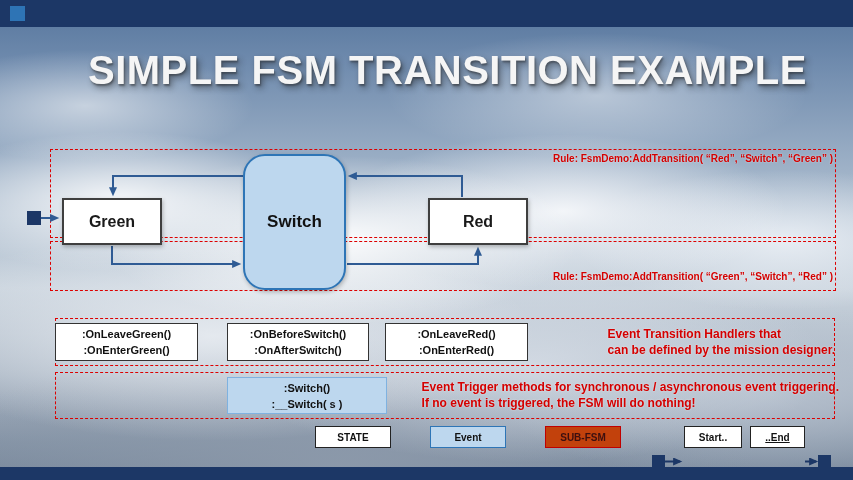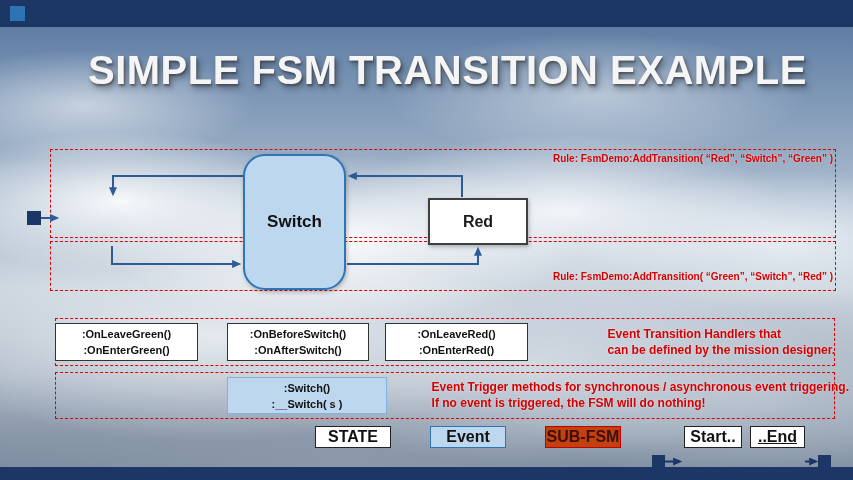--- a/index.html
+++ b/index.html
@@ -82,27 +82,27 @@
   .cb-switch{ left: 227px; width: 142px; }
   .cb-red   { left: 385px; width: 143px; }
   .cb-trigger{ left: 227px; width: 160px; }
 
   .note {
     position: absolute; z-index: 7; color: #d40000; font-weight: bold;
     font-size: 12px; line-height: 16px; text-align: left; white-space: nowrap;
     text-shadow: 0 0 2px rgba(255,255,255,0.6);
   }
   .note-handlers { right: 18px; top: 326px; }
-  .note-triggers { right: 4px; top: 379px; }
+  .note-triggers { right: 14px; top: 379px; }
 
   
   .legend-box {
     position: absolute; top: 426px; height: 22px; z-index: 6;
     display: flex; align-items: center; justify-content: center;
-    font-size: 16px; font-weight: bold; color: #111;
+    font-size: 10px; font-weight: bold; color: #111;
     background: #fff; border: 1.5px solid #222;
   }
   .lg-state { left: 315px; width: 76px; }
   .lg-event { left: 430px; width: 76px; background: #bdd7ee; border-color: #2e75b6; }
   .lg-subfsm{ left: 545px; width: 76px; background: #c2410c; border-color: #c00000; color: #3d0f0f; }
   .lg-start { left: 684px; width: 58px; }
   .lg-end   { left: 750px; width: 55px; text-decoration: underline; }
 </style>
 </head>
 <body>
@@ -142,20 +142,23 @@
     <path d="M112,246 L112,264 L239,264" stroke="#2f5b94" stroke-width="2" fill="none" marker-end="url(#arrBlue)"></path>
 
     <path d="M347,264 L478,264 L478,249" stroke="#2f5b94" stroke-width="2" fill="none" marker-end="url(#arrBlue)"></path>
 
     <rect x="652" y="455" width="13" height="13" fill="#1c3766"></rect>
     <path d="M665,461.5 L680,461.5" stroke="#1c3766" stroke-width="2" fill="none" marker-end="url(#arrNavy)"></path>
     <path d="M805,461.5 L816,461.5" stroke="#1c3766" stroke-width="2" fill="none" marker-end="url(#arrNavy)"></path>
     <rect x="818" y="455" width="13" height="13" fill="#1c3766"></rect>
   </svg>
 
+  <div class="state-box state-green">
+    <span>Green</span>
+  </div>
   <div class="event-node">
     <span>Switch</span>
   </div>
   <div class="state-box state-red">
     <span>Red</span>
   </div>
 
   <div class="dashed-box dash-handlers"></div>
   <div class="code-box cb-green">
     <div>:OnLeaveGreen()</div>

